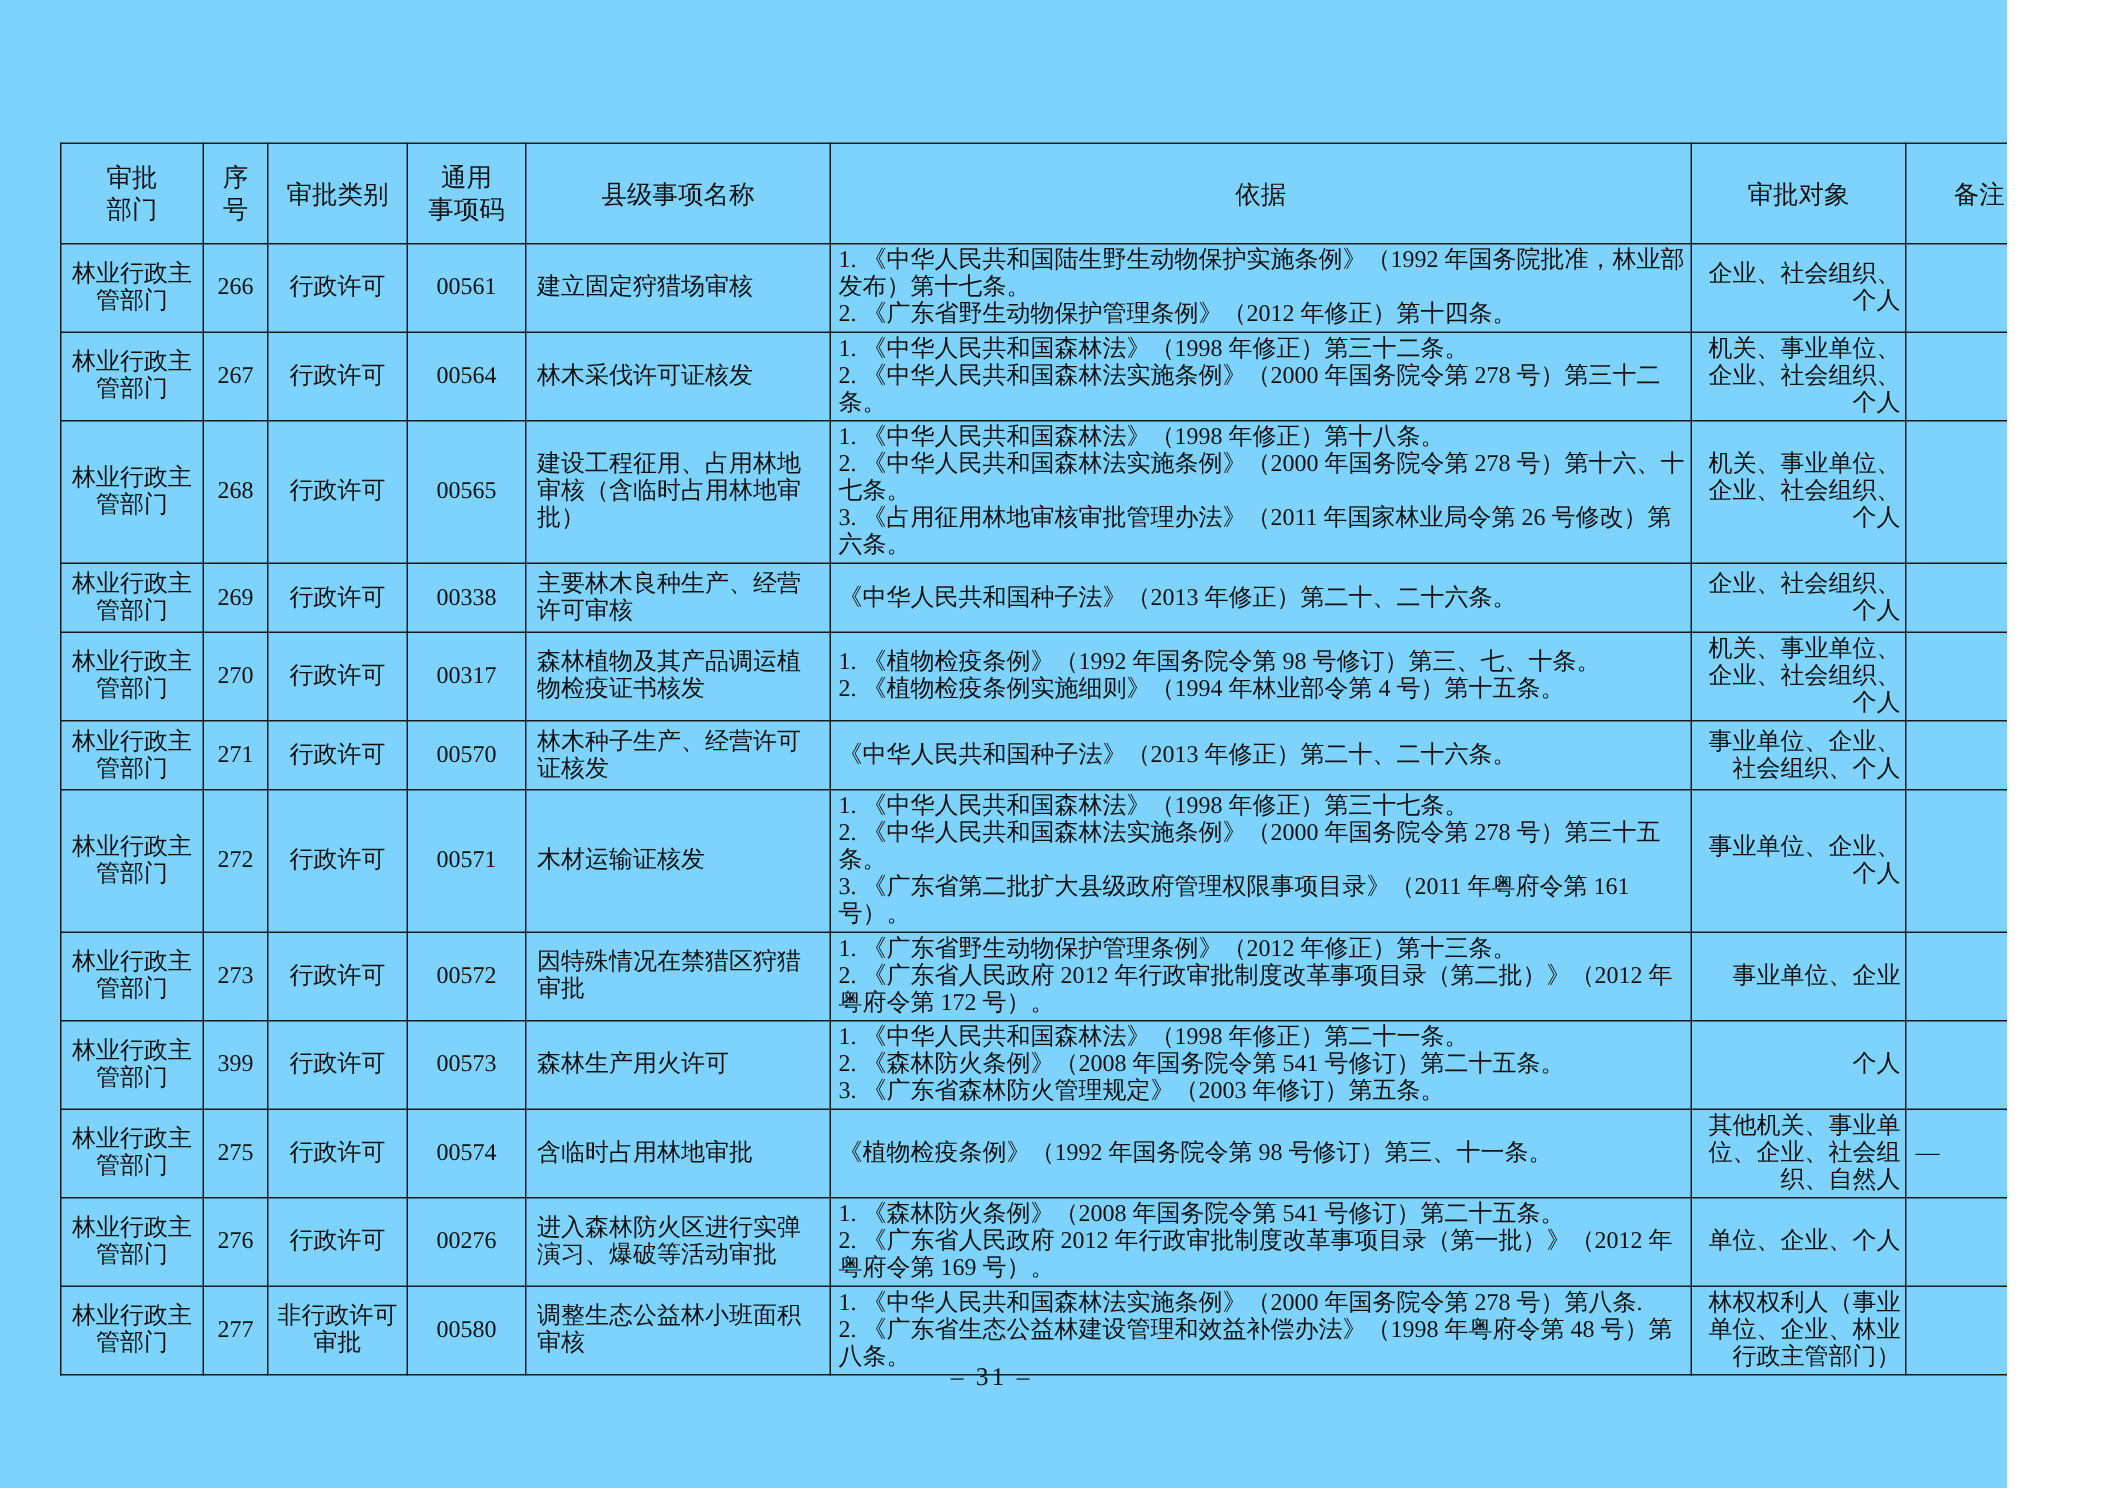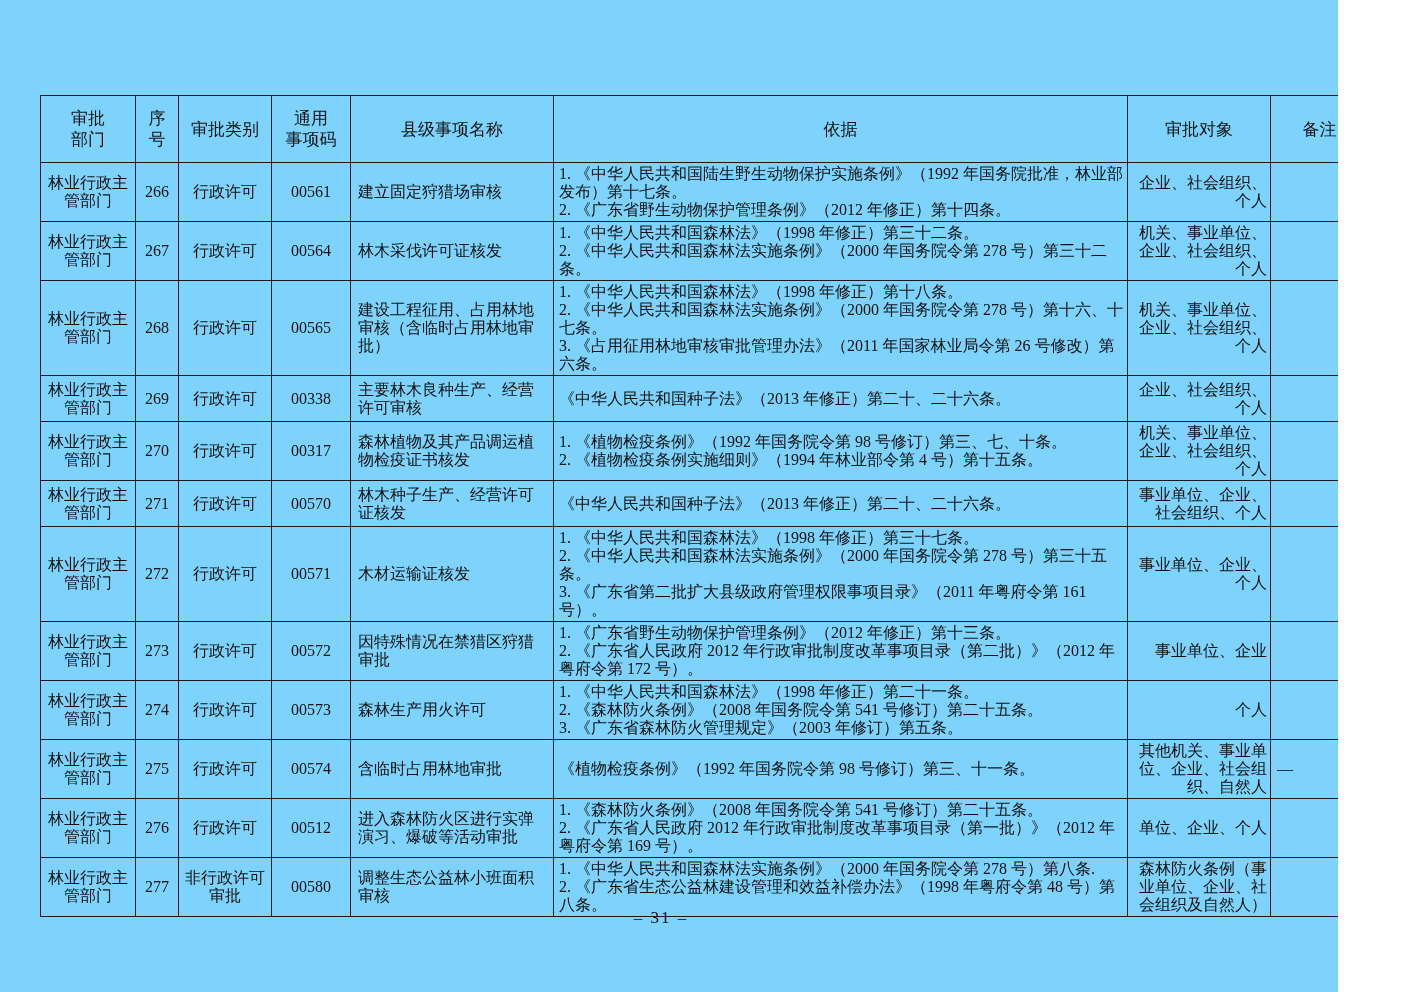--- a/index.html
+++ b/index.html
@@ -171,21 +171,21 @@
     <td class="c-cat">行政许可</td>
     <td class="c-code">00572</td>
     <td class="c-name">因特殊情况在禁猎区狩猎审批</td>
     <td class="c-basis">1. 《广东省野生动物保护管理条例》（2012 年修正）第十三条。
 2. 《广东省人民政府 2012 年行政审批制度改革事项目录（第二批）》（2012 年粤府令第 172 号）。</td>
     <td class="c-target">事业单位、企业</td>
     <td class="c-remark"></td>
   </tr>
         <tr>
     <td class="c-dept">林业行政主管部门</td>
-    <td class="c-no">274</td>
+    <td class="c-no">399</td>
     <td class="c-cat">行政许可</td>
     <td class="c-code">00573</td>
     <td class="c-name">森林生产用火许可</td>
     <td class="c-basis">1. 《中华人民共和国森林法》（1998 年修正）第二十一条。
 2. 《森林防火条例》（2008 年国务院令第 541 号修订）第二十五条。
 3. 《广东省森林防火管理规定》（2003 年修订）第五条。</td>
     <td class="c-target">个人</td>
     <td class="c-remark"></td>
   </tr>
         <tr>
@@ -195,36 +195,36 @@
     <td class="c-code">00574</td>
     <td class="c-name">含临时占用林地审批</td>
     <td class="c-basis">《植物检疫条例》（1992 年国务院令第 98 号修订）第三、十一条。</td>
     <td class="c-target">其他机关、事业单位、企业、社会组织、自然人</td>
     <td class="c-remark">—</td>
   </tr>
         <tr>
     <td class="c-dept">林业行政主管部门</td>
     <td class="c-no">276</td>
     <td class="c-cat">行政许可</td>
-    <td class="c-code">00512</td>
+    <td class="c-code">00276</td>
     <td class="c-name">进入森林防火区进行实弹演习、爆破等活动审批</td>
     <td class="c-basis">1. 《森林防火条例》（2008 年国务院令第 541 号修订）第二十五条。
 2. 《广东省人民政府 2012 年行政审批制度改革事项目录（第一批）》（2012 年粤府令第 169 号）。</td>
     <td class="c-target">单位、企业、个人</td>
     <td class="c-remark"></td>
   </tr>
         <tr>
     <td class="c-dept">林业行政主管部门</td>
     <td class="c-no">277</td>
     <td class="c-cat">非行政许可审批</td>
     <td class="c-code">00580</td>
     <td class="c-name">调整生态公益林小班面积审核</td>
     <td class="c-basis">1. 《中华人民共和国森林法实施条例》（2000 年国务院令第 278 号）第八条.
 2. 《广东省生态公益林建设管理和效益补偿办法》（1998 年粤府令第 48 号）第八条。</td>
-    <td class="c-target">森林防火条例（事业单位、企业、社会组织及自然人）</td>
+    <td class="c-target">林权权利人（事业单位、企业、林业行政主管部门）</td>
     <td class="c-remark"></td>
   </tr>
       </tbody>
   </table>
 
   <div class="footer">– 31 –</div>
 
 </div>
 
 </body></html>

